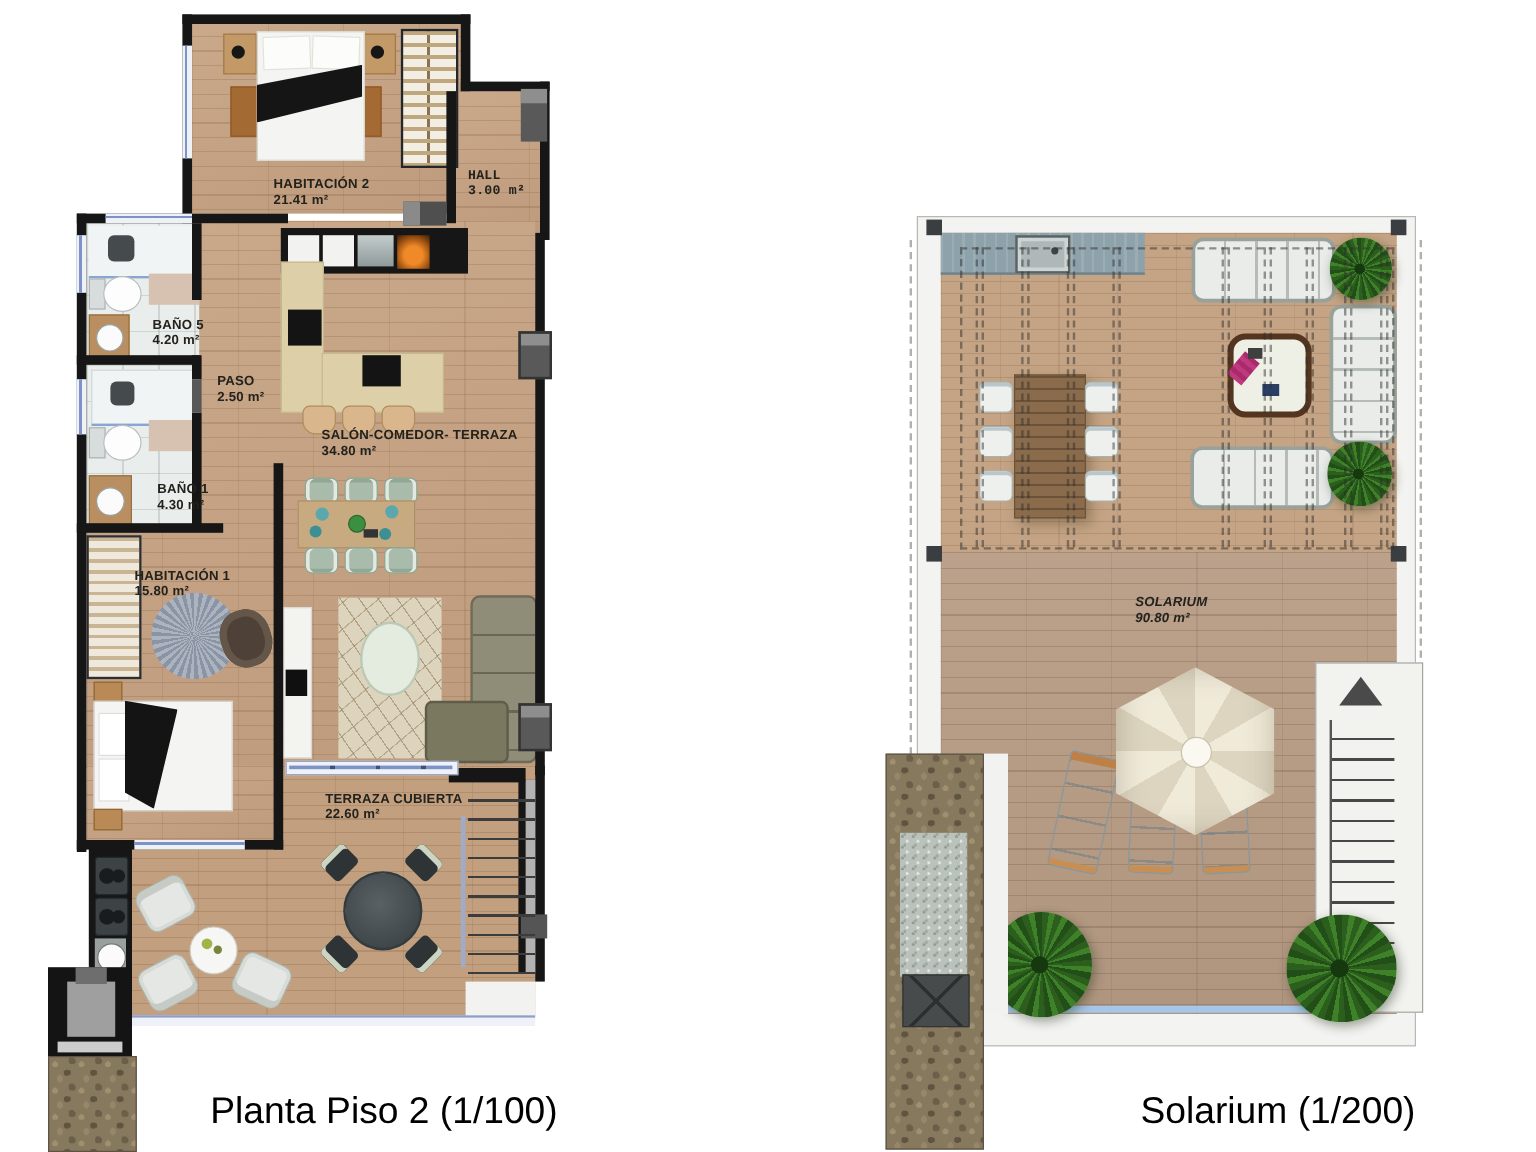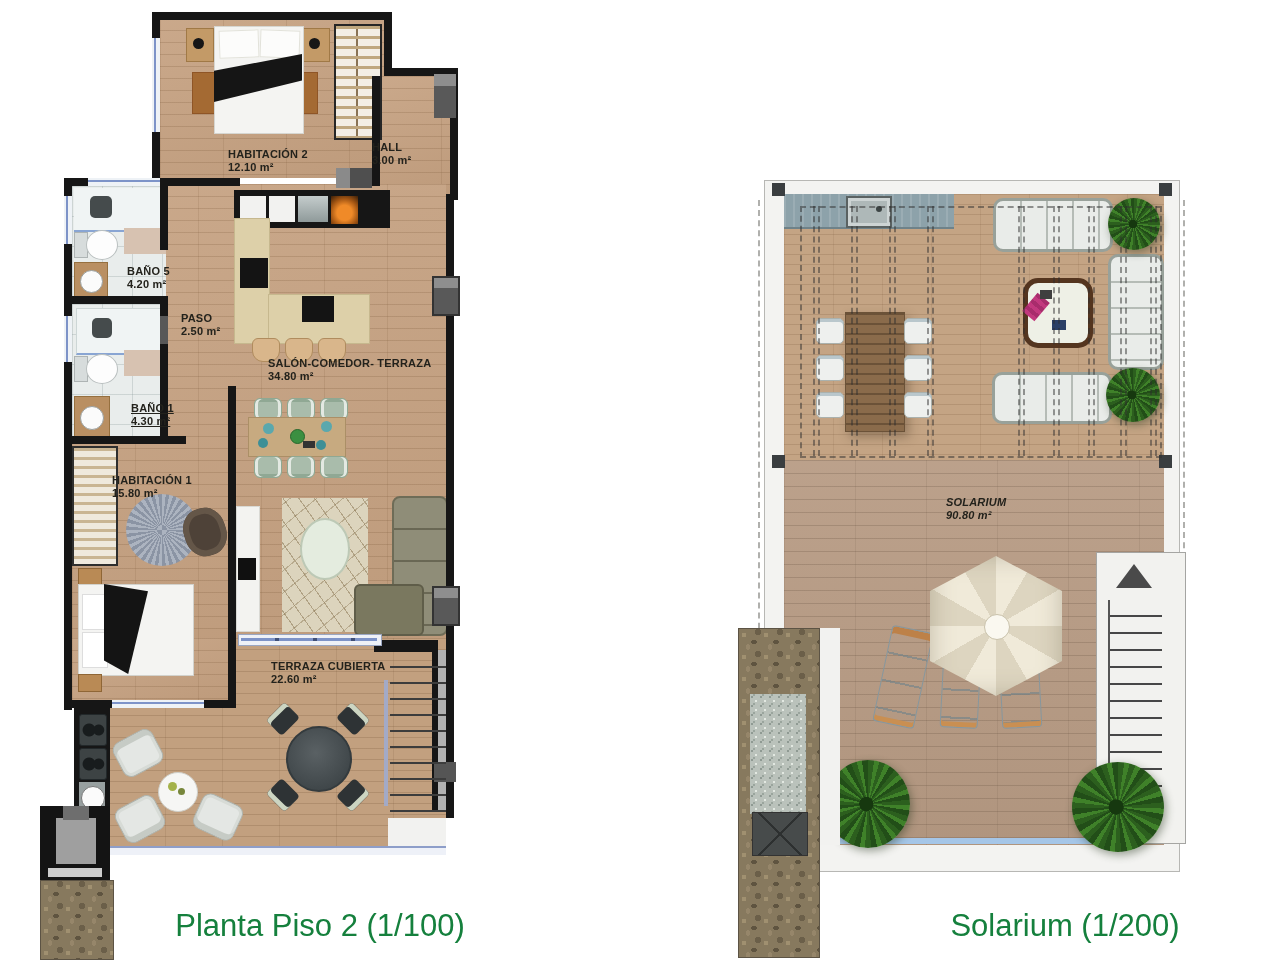--- a/index.html
+++ b/index.html
@@ -31,21 +31,21 @@
     radial-gradient(5px 5px at 19px 3px, #6b5f49 60%, transparent 62%);
     background-size:22px 22px;border:1px solid #5c5344;}
   .gravel{background-color:#bac2bb;background-image:
     radial-gradient(2px 2px at 2px 3px, #8f9a93 60%, transparent 62%),
     radial-gradient(2px 2px at 6px 7px, #e2e8e1 60%, transparent 62%),
     radial-gradient(2px 2px at 4px 1px, #9aa59d 60%, transparent 62%);
     background-size:9px 9px;}
   .wall{background:#161616;}
   .label{position:absolute;font-weight:bold;font-size:11px;line-height:1.18;color:#23221c;
          letter-spacing:.2px;white-space:nowrap;}
-  .title{position:absolute;font-size:31px;color:#15803d;text-align:center;}
+  .title{position:absolute;font-size:31px;color:#000000;text-align:center;}
   .plant{position:absolute;border-radius:50%;
     background:radial-gradient(circle at 48% 50%, #16380f 0 11%, transparent 12%),
     repeating-conic-gradient(from 15deg, #2c5f1e 0 8deg, #3f8129 8deg 15deg, #224e18 15deg 23deg);
     box-shadow:2px 3px 9px rgba(40,55,30,.45);}
   .pline{position:absolute;width:0;border-left:2px dashed rgba(45,45,45,.48);top:206px;height:250px;}
   .stool{position:absolute;width:26px;height:22px;background:#d9b68b;border:1px solid #b08c5e;
          border-radius:6px 6px 11px 11px;}
   .dchair{position:absolute;width:26px;height:20px;background:#a9bcab;border:1px solid #8fa892;
          border-radius:6px;box-shadow:inset 3px 0 0 #e3e9e2, inset -3px 0 0 #e3e9e2, inset 0 3px 0 #90a894;}
   .wchair{position:absolute;width:26px;height:24px;background:#eef0ee;border:1px solid #aab1ad;
@@ -209,39 +209,39 @@
     <div class="abs" style="left:79px;top:782px;width:26px;height:30px;background:#98a0a0;"></div>
     <div class="abs" style="left:81px;top:786px;width:22px;height:22px;border-radius:50%;background:#fbfbfb;border:1px solid #777;"></div>
     <div class="abs" style="left:40px;top:806px;width:70px;height:80px;background:#141414;"></div>
     <div class="abs" style="left:56px;top:818px;width:40px;height:46px;background:#9f9f9f;"></div>
     <div class="abs" style="left:63px;top:806px;width:26px;height:14px;background:#6e6e6e;"></div>
     <div class="abs" style="left:48px;top:868px;width:54px;height:9px;background:#cdcdcd;"></div>
     <div class="abs stone" style="left:40px;top:880px;width:72px;height:78px;"></div>
 
     <div class="label" style="left:228px;top:148px;">
       <div>HABITACIÓN 2</div>
-      <div>12.10 m²</div>
-    </div>
-    <div class="label" style="left:372px;top:141px;">
+      <div>21.41 m²</div>
+    </div>
+    <div class="label" style="left:390px;top:141px;font-family:Liberation Mono, monospace;">
       <div>HALL</div>
       <div>3.00 m²</div>
     </div>
     <div class="label" style="left:127px;top:265px;">
       <div>BAÑO 5</div>
       <div>4.20 m²</div>
     </div>
     <div class="label" style="left:181px;top:312px;">
       <div>PASO</div>
       <div>2.50 m²</div>
     </div>
     <div class="label" style="left:268px;top:357px;">
       <div>SALÓN-COMEDOR- TERRAZA</div>
       <div>34.80 m²</div>
     </div>
-    <div class="label" style="left:131px;top:402px;text-decoration:underline;">
+    <div class="label" style="left:131px;top:402px;">
       <div>BAÑO 1</div>
       <div>4.30 m²</div>
     </div>
     <div class="label" style="left:112px;top:474px;">
       <div>HABITACIÓN 1</div>
       <div>15.80 m²</div>
     </div>
     <div class="label" style="left:271px;top:660px;">
       <div>TERRAZA CUBIERTA</div>
       <div>22.60 m²</div>

